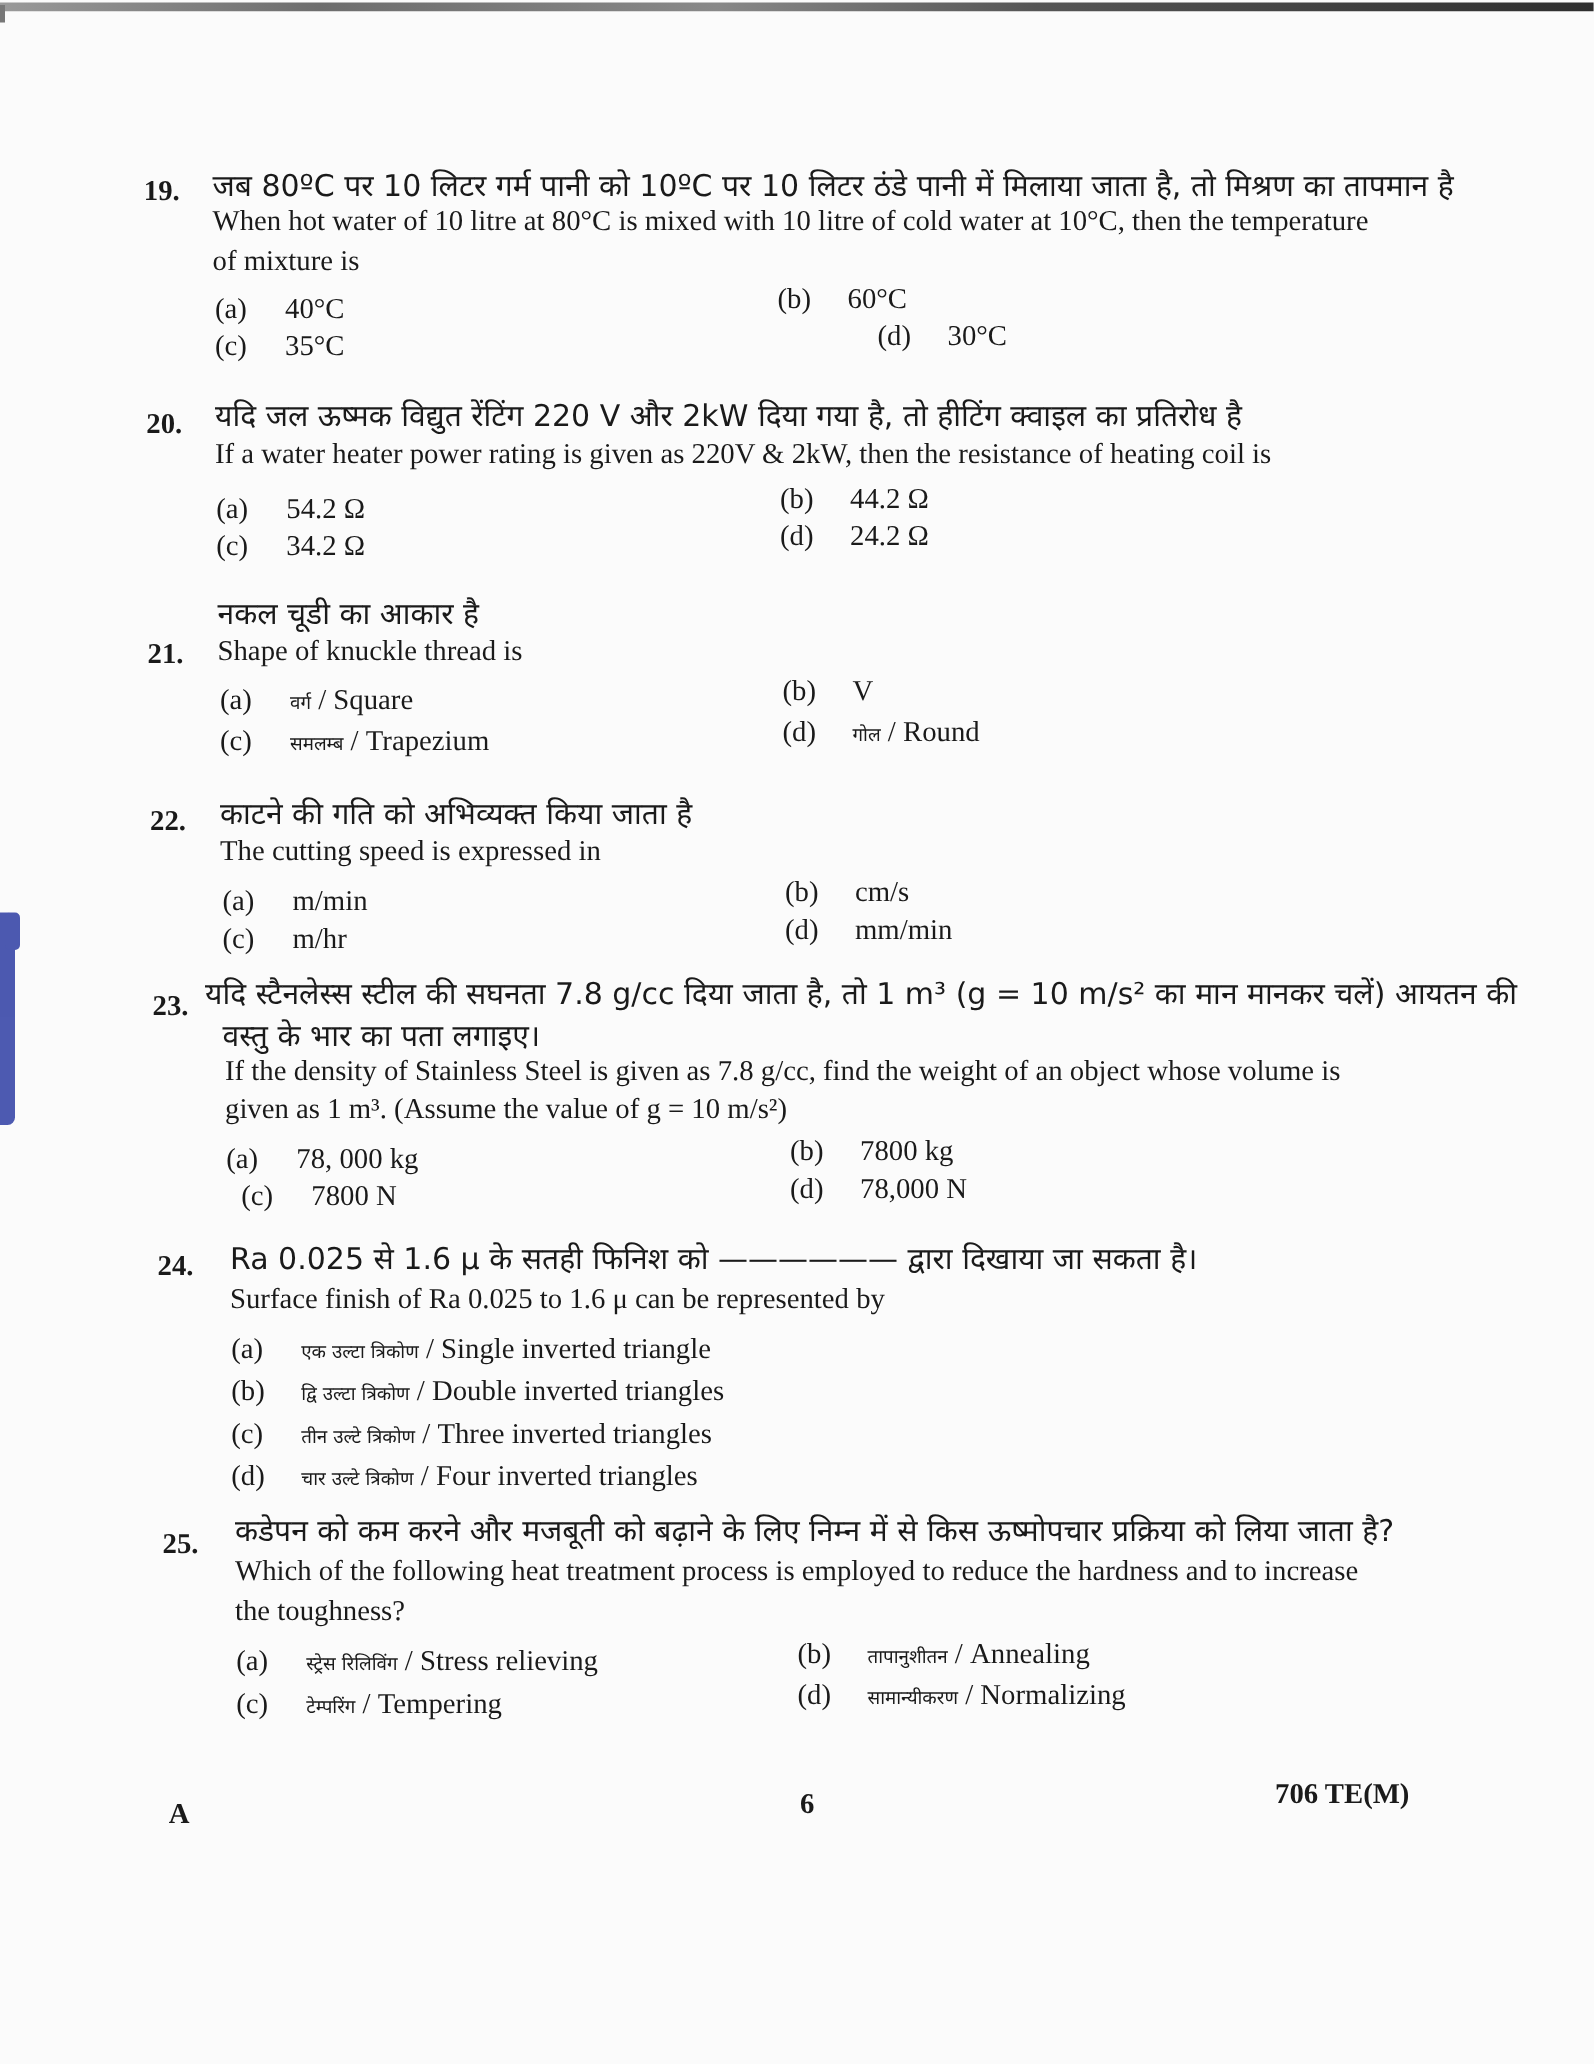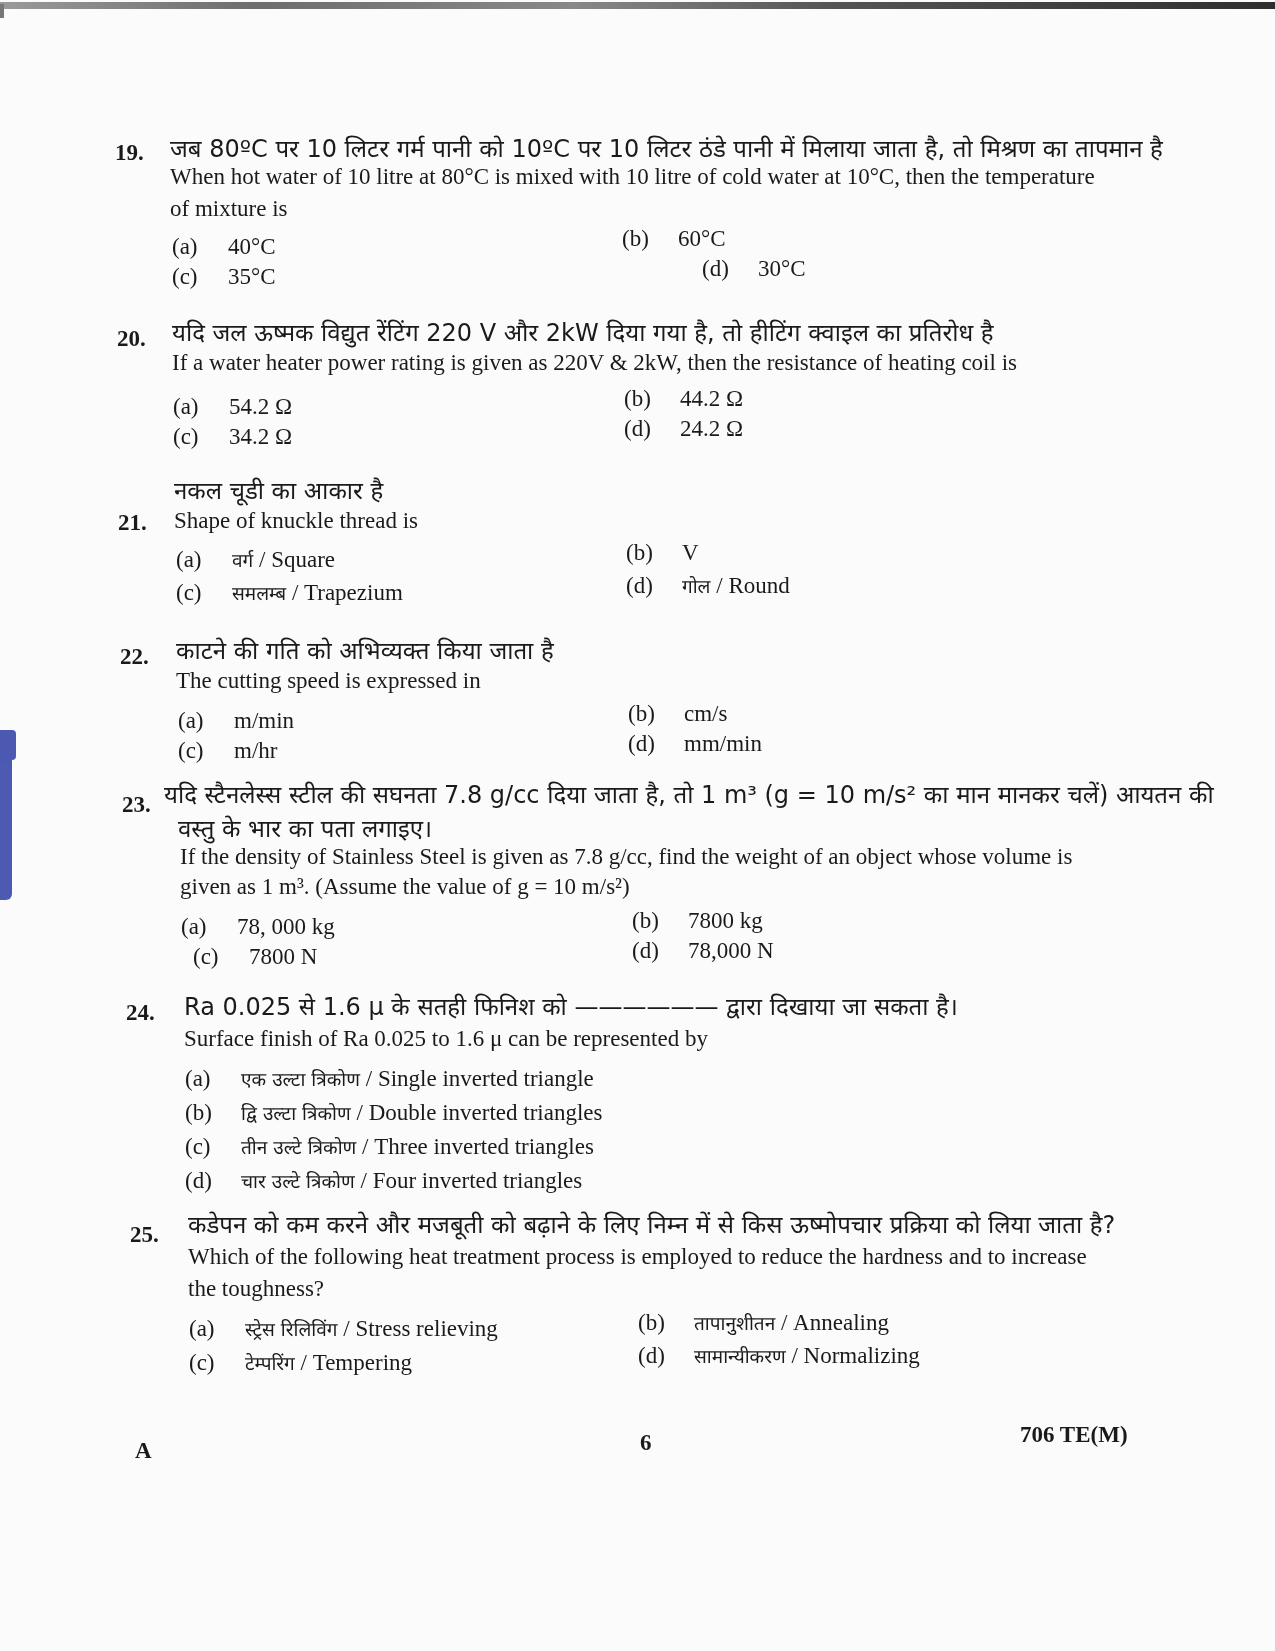--- a/index.html
+++ b/index.html
@@ -27,21 +27,21 @@
     .question { position: absolute; left: 0; width: 1275px; }
     .qnum {
       position: absolute; font-weight: bold; font-size: 23px;
     }
     .line {
       position: absolute; font-size: 23px; white-space: nowrap; line-height: 30px;
     }
     .hi { font-family: "DejaVu Sans", sans-serif; font-size: 24px; }
     .opt { position: absolute; font-size: 23px; white-space: nowrap; line-height: 30px; }
     .opt .lbl { display: inline-block; width: 56px; }
-    .opt .hi { font-size: 19px; }
+    .opt .hi { font-size: 15px; }
     .footer { position: absolute; font-weight: bold; font-size: 23px; }
   </style>
 </head>
 <body>
 
 <div class="top-rule"></div>
 <div class="top-rule-edge"></div>
 <div class="blue-mark"></div>
 
 <div class="question">

